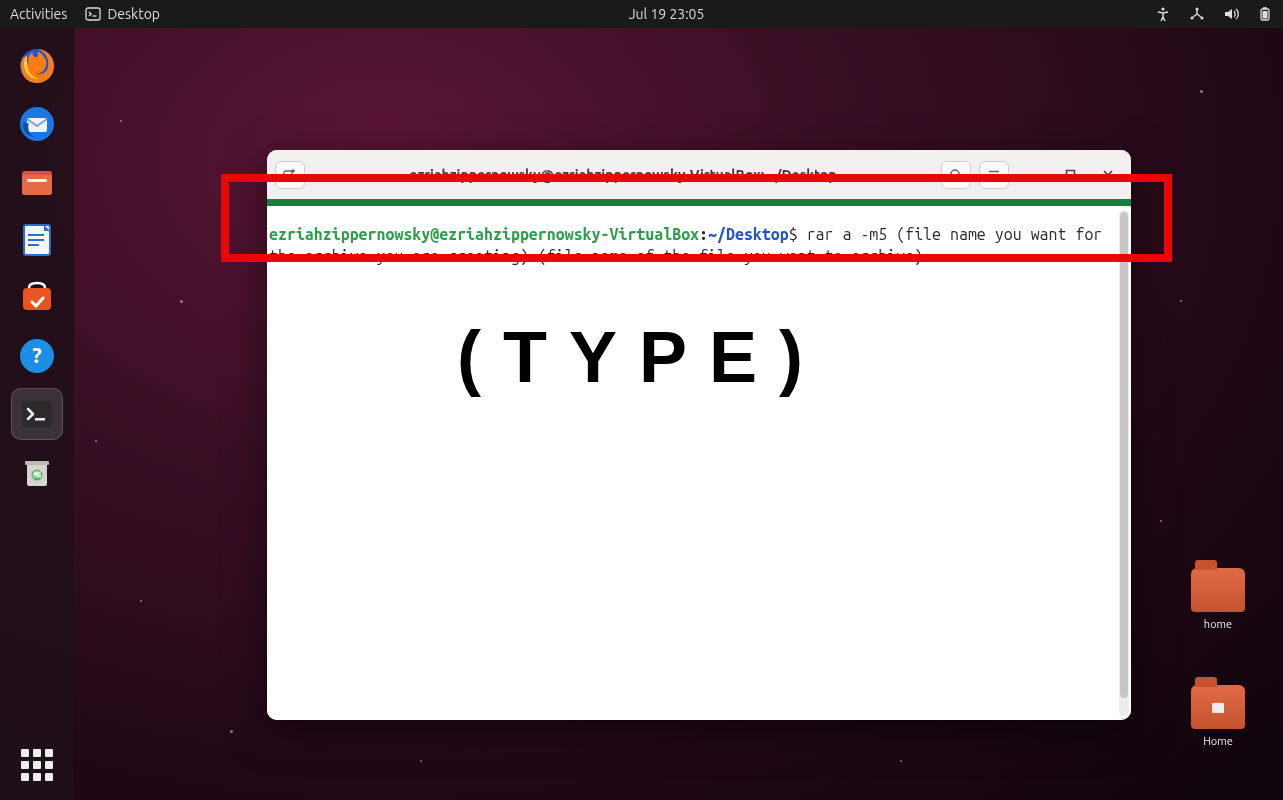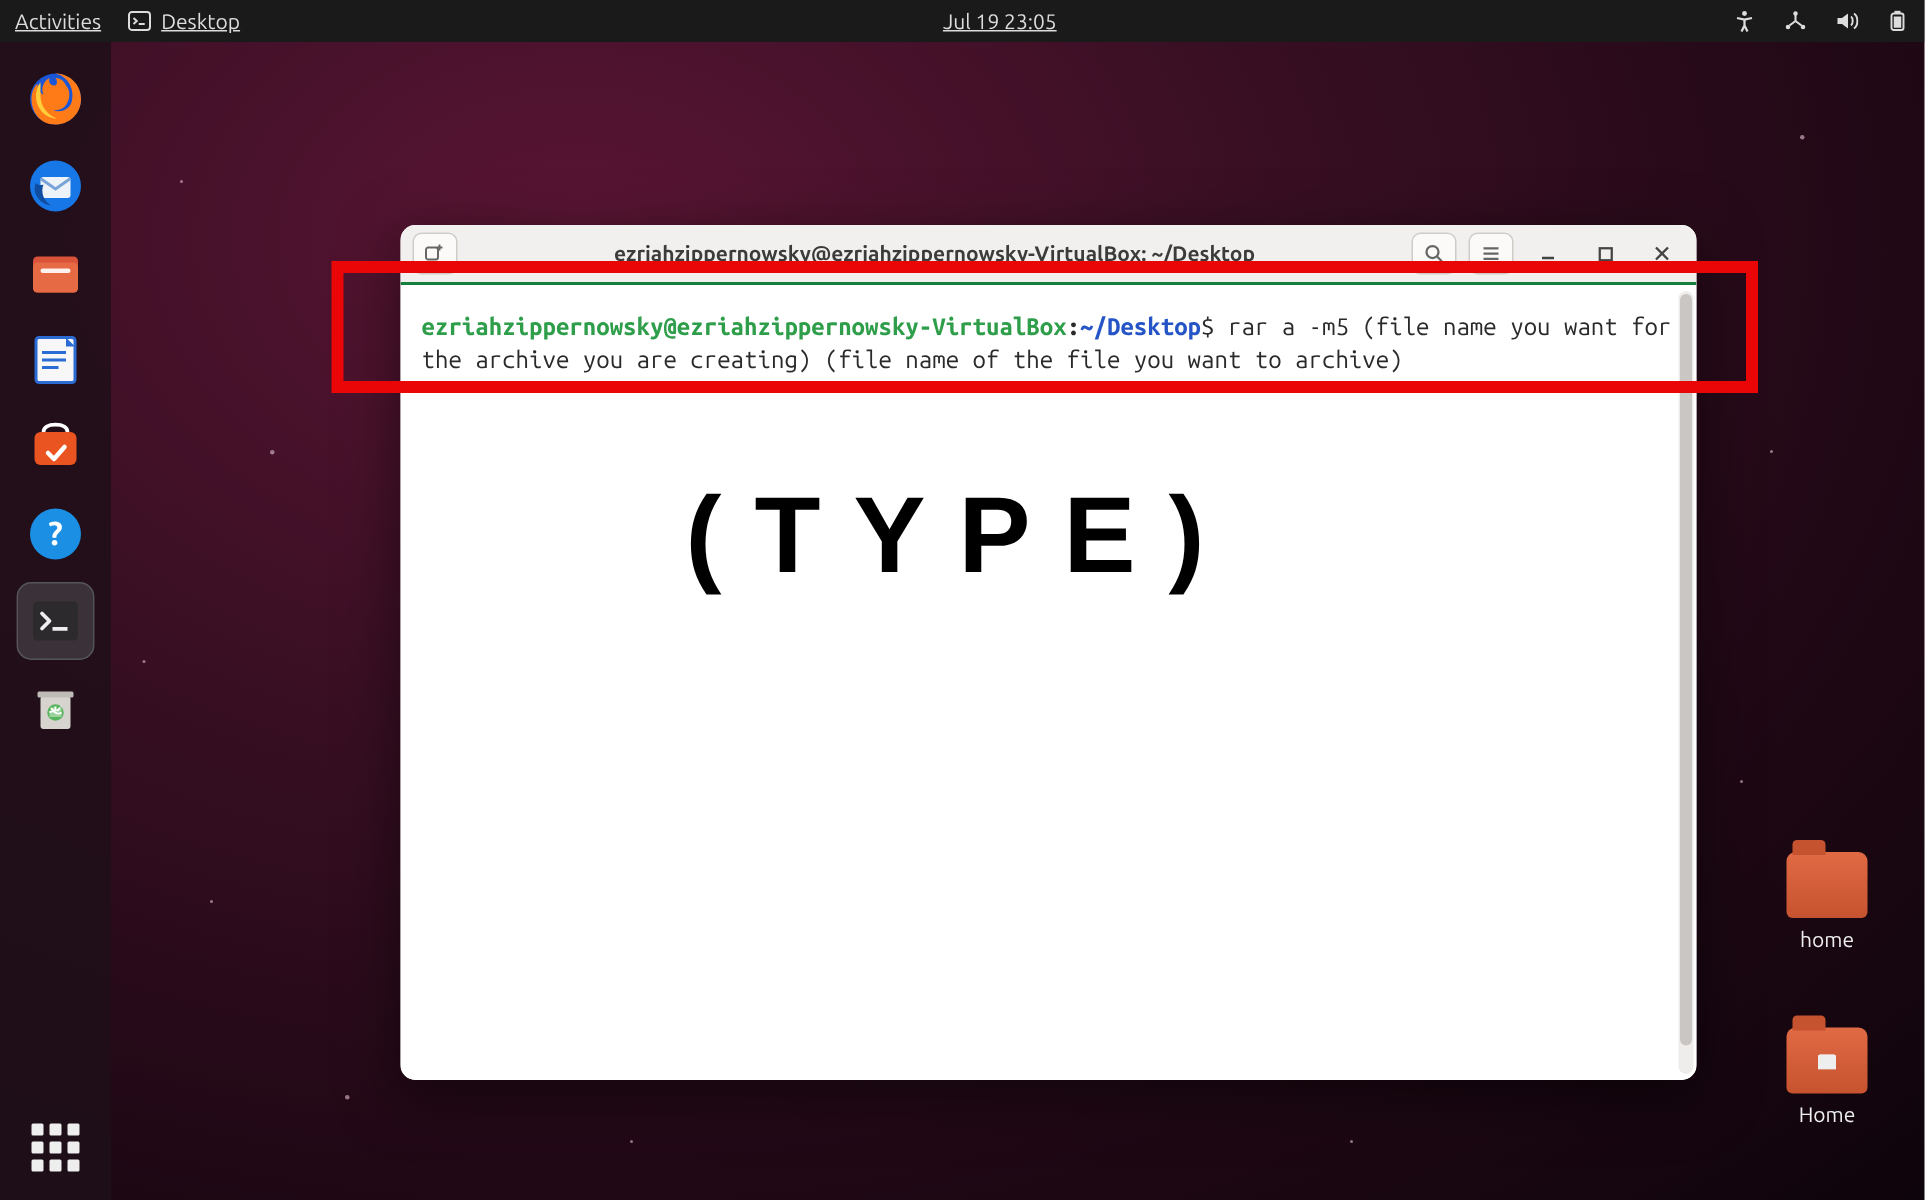--- a/index.html
+++ b/index.html
@@ -13,21 +13,21 @@
 .star { position:absolute; width:2px; height:2px; background:#c9a6b8; border-radius:50%; opacity:.7; }
 .star.big { width:3px; height:3px; }
 
 
 .topbar {
   position:absolute; top:0; left:0; right:0; height:28px;
   background:#1a1a1a; display:flex; align-items:center;
   font-size:14px; color:#ddd; padding:0 10px;
 }
 .topbar .spacer { flex:1; }
-.topbar .item { margin-right:18px; display:flex; align-items:flex-start; gap:6px; cursor:pointer;text-decoration:underline;}
+.topbar .item { margin-right:18px; display:flex; align-items:flex-start; gap:6px; cursor:pointer;}
 .topbar .right { display:flex; align-items:center; gap:18px; }
 .tray-ico { width:16px; height:16px; display:inline-block; }
 
 
 .dock {
   position:absolute; left:0; top:28px; bottom:0; width:74px;
   background:rgba(30,15,25,0.85);
   display:flex; flex-direction:column; align-items:center;
   padding-top:12px; gap:6px;
 }
@@ -39,58 +39,58 @@
 .dock .launcher.active { background:#3a3238; box-shadow:0 0 0 1px #555 inset; }
 .dock .launcher svg, .dock .launcher .ic { width:40px; height:40px; }
 .dock-spacer { flex:1; }
 .apps-grid { width:34px; height:34px; margin-bottom:18px; cursor:pointer;
   display:grid; grid-template-columns:repeat(3,8px); grid-template-rows:repeat(3,8px); gap:4px;
   align-content:center; justify-content:center;
 }
 .apps-grid span { background:#eee; border-radius:1px; }
 
 
-.desk-icon { position:absolute; width:70px; text-align:center; color:#eee; font-size:14px;}
+.desk-icon { position:absolute; width:70px; text-align:center; color:#eee; font-size:11px;}
 .desk-icon .folder { width:54px; height:44px; margin:0 auto 6px;
   background:linear-gradient(#e06a44,#c6532f); border-radius:6px 6px 4px 4px; position:relative; }
 .desk-icon .folder::before { content:""; position:absolute; top:-8px; left:4px; width:22px; height:10px;
   background:#c6532f; border-radius:3px 3px 0 0;}
 .desk-icon .folder.house::after {
   content:""; position:absolute; left:50%; top:50%; width:20px; height:18px;
   transform:translate(-50%,-45%);
   background:
     linear-gradient(#eee,#eee) center/12px 10px no-repeat;
   clip-path: polygon(50% 0, 100% 45%, 85% 45%, 85% 100%, 15% 100%, 15% 45%, 0 45%);
 }
 
 
 .termwin {
   position:absolute; left:267px; top:150px; width:864px; height:570px;
   background:#fff; border-radius:10px; box-shadow:0 10px 40px rgba(0,0,0,.5);
   display:flex; flex-direction:column; overflow:hidden;
 }
 .term-titlebar {
-  height:40px; background:#f2f0ee; border-bottom:2px solid #15803d;
+  height:56px; background:#f2f0ee; border-bottom:7px solid #15803d;
   display:flex; align-items:center; padding:0 8px; gap:8px;
   color:#3b3b3b; font-size:14px; font-weight:600;
 }
 .tb-btn {
   width:30px; height:28px; border:1px solid #cfccc8; border-radius:6px;
   background:#fbfaf9; display:flex; align-items:center; justify-content:center;
   cursor:pointer; color:#555;
 }
 .tb-btn svg { width:14px; height:14px; }
 .tb-title { flex:1; text-align:center; font-weight:700; }
 .winctrl { width:30px; height:28px; display:flex; align-items:center; justify-content:center; cursor:pointer; font-size:14px; color:#444;}
 
 .term-body {
   flex:1; background:#ffffff; position:relative;
   font-family:"Ubuntu Mono","DejaVu Sans Mono",monospace; font-size:16px; line-height:1.35;
 }
-.term-text-pad { padding:18px 14px 10px 14px; white-space:pre-wrap; word-break:break-word;}
+.term-text-pad { padding:18px 14px 10px 2px; white-space:pre-wrap; word-break:break-word;}
 .pr-user { color:#2e9e4a; font-weight:bold; }
 .pr-colon { color:#2a2a2a; font-weight:bold; }
 .pr-path { color:#2454c6; font-weight:bold; }
 .pr-dollar { color:#2a2a2a; }
 .cmd { color:#2a2a2a; }
 .scroll-track { position:absolute; right:2px; top:4px; bottom:4px; width:10px;
   background:#efedec; border-radius:5px;}
 .scroll-thumb { position:absolute; left:1px; right:1px; top:2px; height:96%;
   background:#c9c6c3; border-radius:5px;}
 

